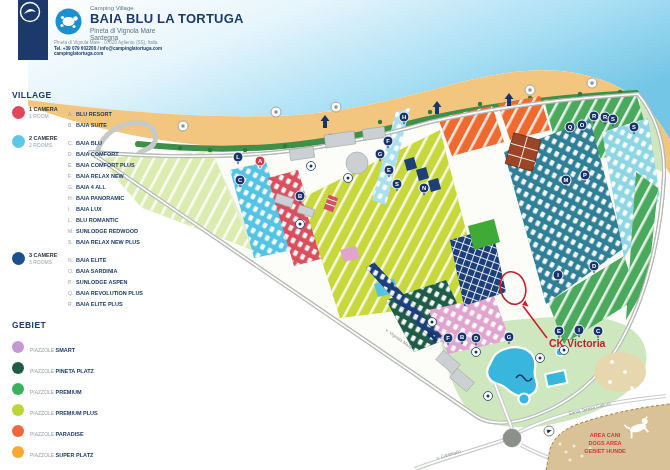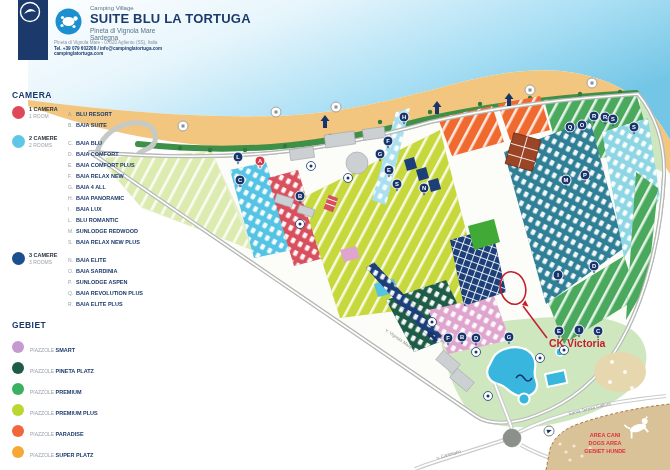--- a/index.html
+++ b/index.html
@@ -427,33 +427,33 @@
       <circle r="13" fill="#1b8fd0"></circle>
       <ellipse cx="0" cy="0" rx="6" ry="4.6" fill="#ffffff"></ellipse>
       <circle cx="7" cy="-3" r="2.2" fill="#ffffff"></circle>
       <circle cx="-6" cy="-4" r="1.6" fill="#ffffff"></circle>
       <circle cx="-6.5" cy="4" r="1.6" fill="#ffffff"></circle>
       <circle cx="5.5" cy="5" r="1.6" fill="#ffffff"></circle>
     </svg>
   </div>
   <div class="h-text">
     <div class="h-brand">Camping Village</div>
-    <div class="h-title">SUITE BLU LA TORTUGA</div>
+    <div class="h-title">BAIA BLU LA TORTUGA</div>
     <div class="h-sub">Pineta di Vignola Mare</div>
     <div class="h-sub">Sardegna</div>
   </div>
   <div class="h-addr">
     <div class="a1">Pineta di Vignola Mare - 07020 Aglientu (SS), Italia</div>
     <div class="a2">Tel. +39 079 602200 / info@campinglatortuga.com</div>
     <div class="a2">campinglatortuga.com</div>
   </div>
 </div>
 
 <div class="legend">
-  <div class="lg-title">CAMERA</div>
+  <div class="lg-title">VILLAGE</div>
   <div id="village-categories">
         <div class="cat-row">
           <div class="cat-left">
             <span class="dot" style="background: rgb(224, 72, 90);"></span>
             <div>
               <div class="cat-it">1 CAMERA</div>
               <div class="cat-en">1 ROOM</div>
             </div>
           </div>
           <div class="cat-items">

